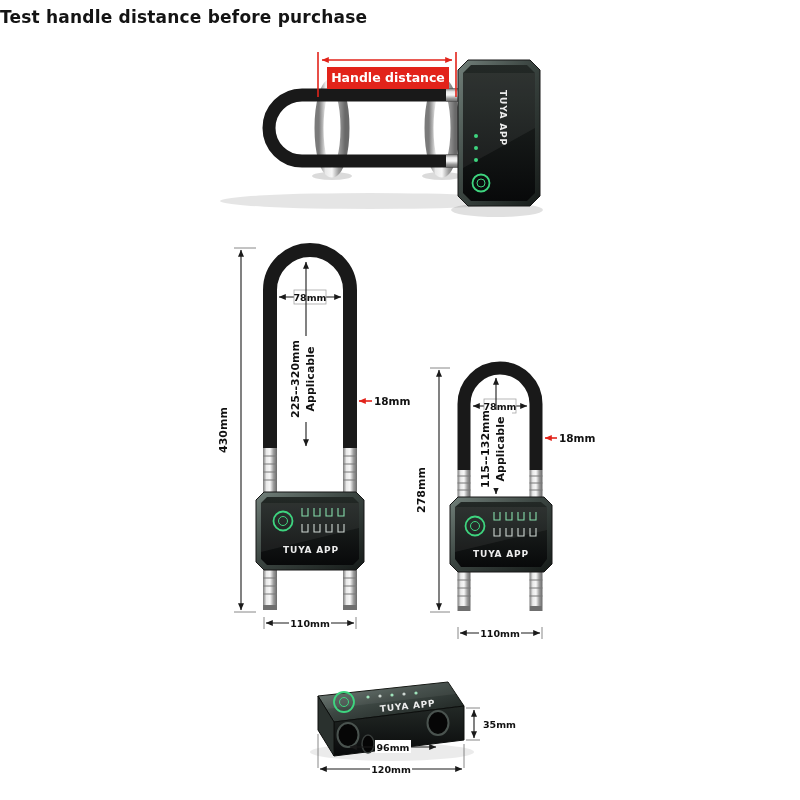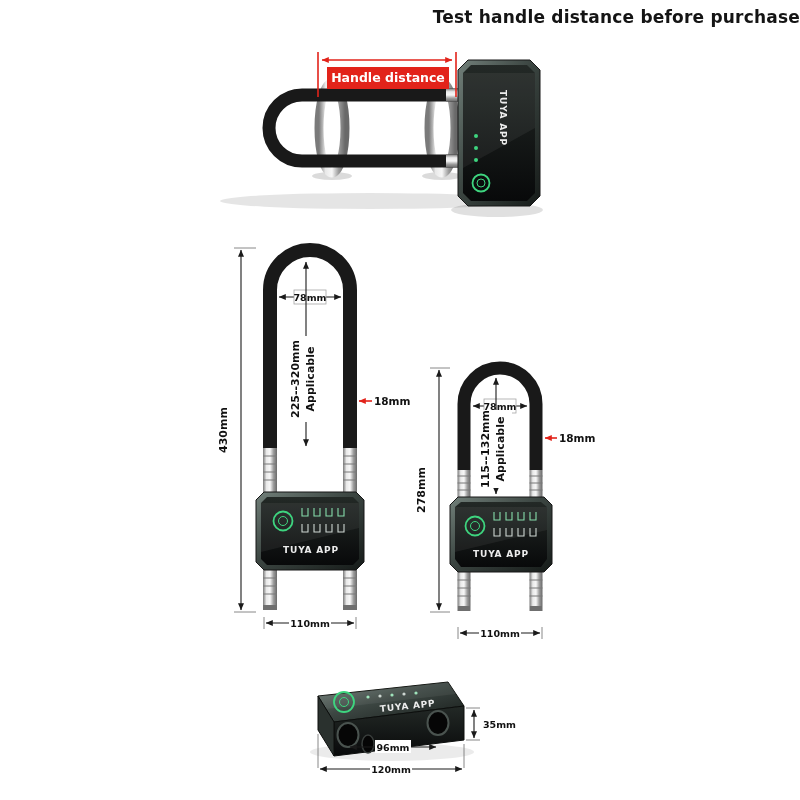--- a/index.html
+++ b/index.html
@@ -1,17 +1,17 @@
 <!DOCTYPE html>
 <html><head>
 <meta charset="utf-8">
 <style>
   html,body{margin:0;padding:0;background:#ffffff;}
   .canvas{position:relative;width:800px;height:800px;background:#ffffff;font-family:"DejaVu Sans","Liberation Sans",sans-serif;overflow:hidden;}
-  .title{position:absolute;top:7px;left:0;width:100%;text-align:right;font-size:17px;font-weight:bold;color:#141414;letter-spacing:.2px;}
+  .title{position:absolute;top:7px;left:0;width:100%;text-align:left;font-size:17px;font-weight:bold;color:#141414;letter-spacing:.2px;}
   svg.scene{position:absolute;top:0;left:0;}
   svg text{font-family:"DejaVu Sans","Liberation Sans",sans-serif;fill:#111;}
   .dim-line{stroke:#1a1a1a;stroke-width:1.1;fill:none;}
   .ext-line{stroke:#7a7a7a;stroke-width:.9;fill:none;}
   .red-line{stroke:#e2231a;stroke-width:1.6;fill:none;}
   .dim-text{font-size:10.5px;font-weight:bold;}
   .dim-text-sm{font-size:9.5px;font-weight:bold;}
   .rot-text{font-size:11px;font-weight:bold;}
   .brand-text{font-size:9px;font-weight:bold;fill:#ececec;letter-spacing:.8px;}
   .label-bg{fill:#ffffff;}

